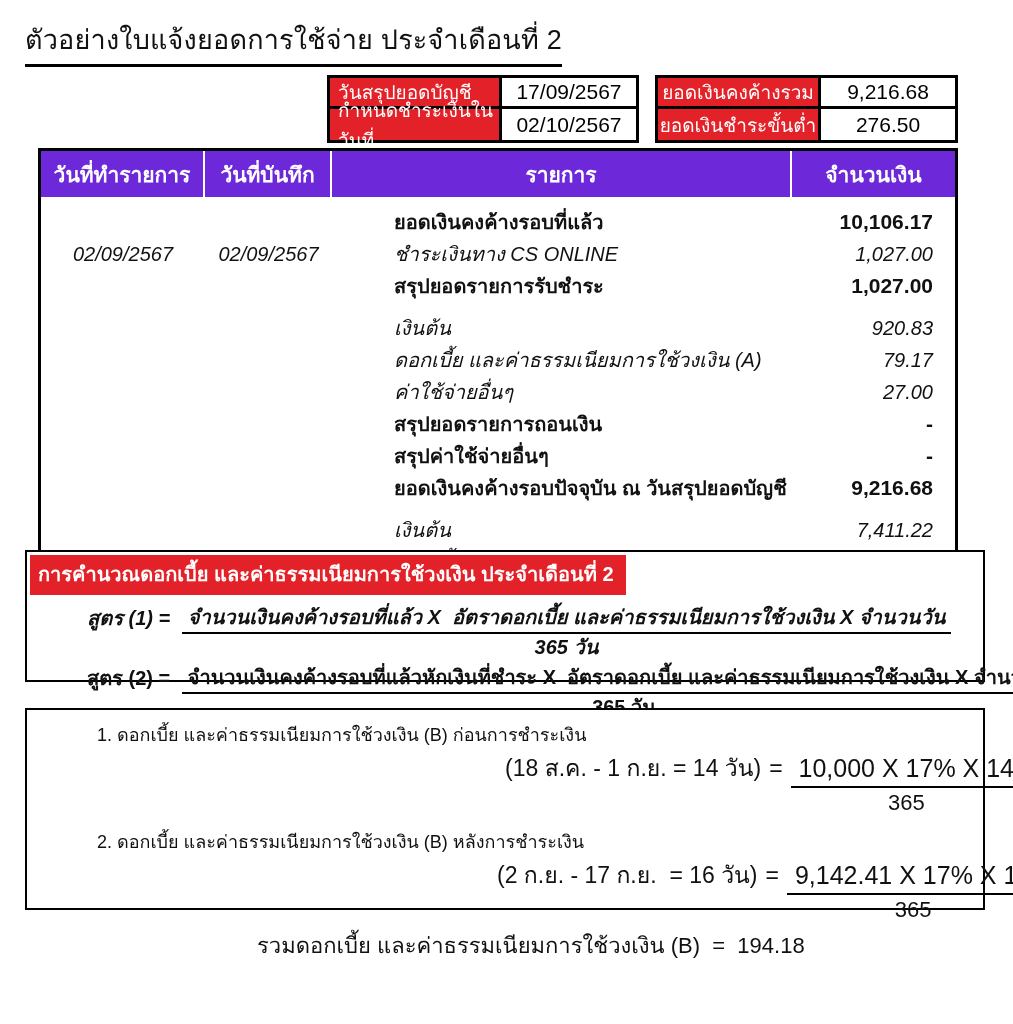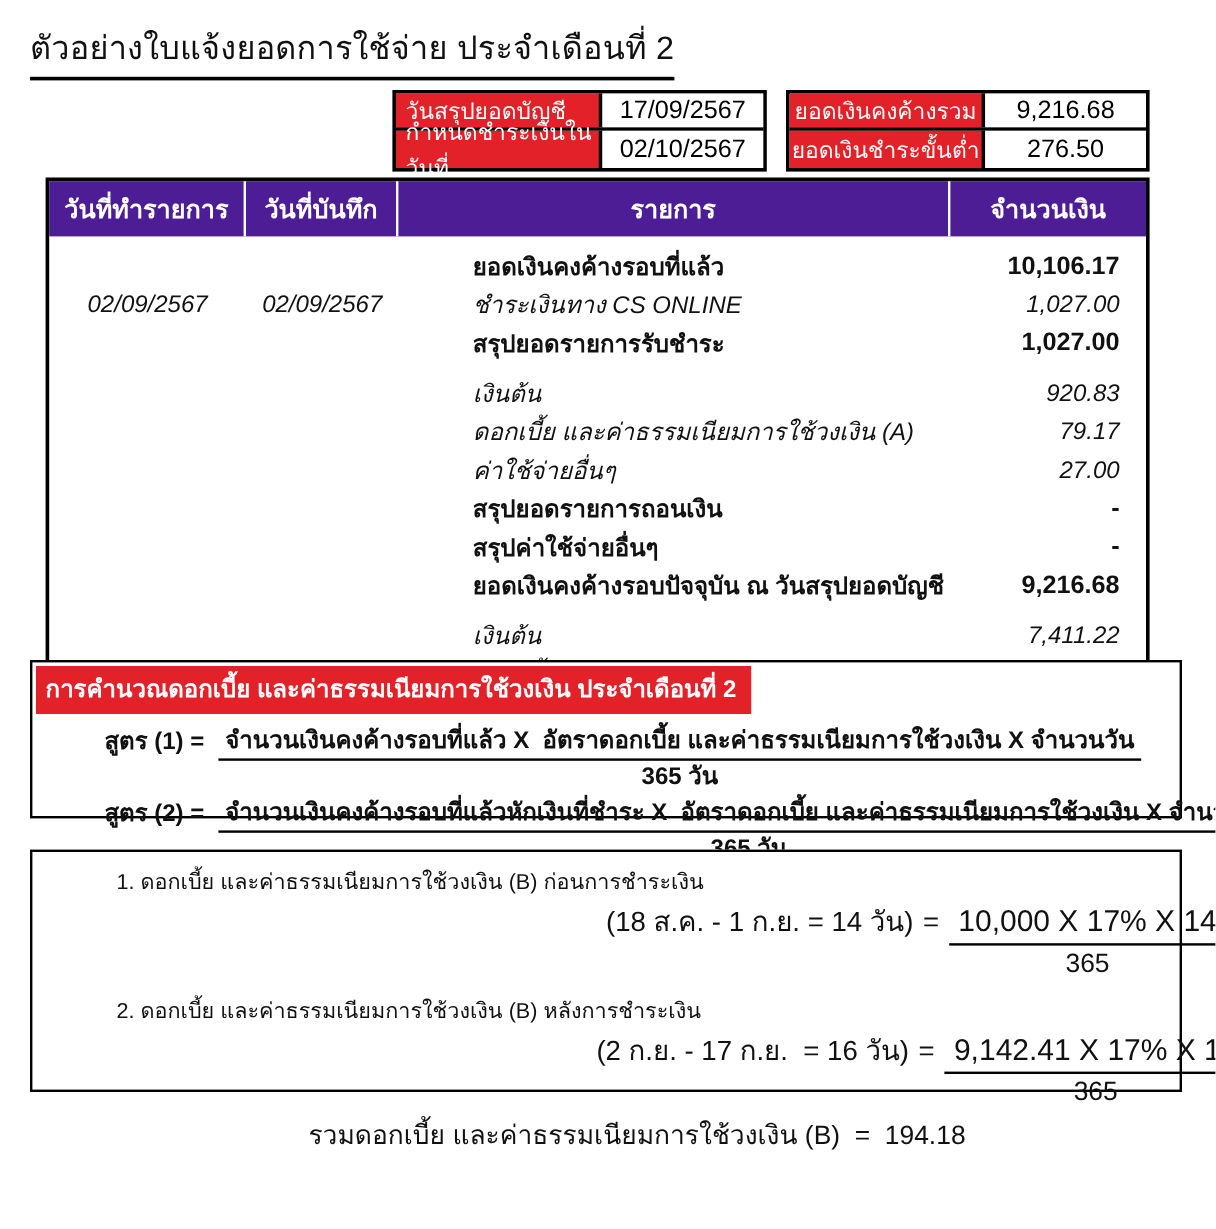--- a/index.html
+++ b/index.html
@@ -32,21 +32,21 @@
   .mini-left .mini-value { width: 134px; }
   .mini-right { left: 655px; top: 75px; }
   .mini-right .mini-label { width: 163px; justify-content: center; }
   .mini-right .mini-value { width: 134px; }
 
   
   .main-table {
     position: absolute; left: 38px; top: 148px; width: 920px;
     border: 3px solid #000; border-bottom-width: 4px;
   }
-  .thead { display: flex; background: #4c1d95; height: 46px; }
+  .thead { display: flex; background: #6d28d9; height: 46px; }
   .th {
     color: #fff; font-weight: bold; font-size: 21px;
     display: flex; align-items: center; justify-content: center;
     border-right: 2px solid #fff;
   }
   .th:last-child { border-right: none; }
   .th.c1 { width: 164px; } .th.c2 { width: 127px; }
   .th.c3 { flex: 1; } .th.c4 { width: 163px; }
   .tbody { padding: 9px 0 12px; }
   .trow { display: flex; min-height: 27px; align-items: center; font-size: 20px; }
@@ -64,21 +64,21 @@
   .formula-box { top: 550px; height: 132px; }
   .calc-box { top: 708px; height: 202px; }
 
   .banner {
     display: inline-block; margin: 3px 0 0 3px;
     background: #e32128; color: #fff; font-weight: bold; font-size: 20px;
     padding: 3px 12px 5px 8px;
   }
 
   .formula-row { display: flex; align-items: flex-start; margin-left: 60px; font-weight: bold; font-size: 20px; }
-  .formula-row.first { margin-top: 9px; }
+  .formula-row.first { margin-top: 9px; font-style: italic; }
   .formula-row.second { margin-top: 3px; }
   .f-prefix { line-height: 28px; margin-right: 6px; white-space: pre; }
   .frac { display: inline-block; text-align: center; }
   .frac .num { display: block; border-bottom: 2px solid #000; padding: 0 6px 1px; line-height: 27px; white-space: pre; }
   .frac .den { display: block; line-height: 27px; }
 
   .calc-heading { margin: 10px 0 0 70px; font-size: 18px; }
   .calc-eq { display: flex; align-items: flex-start; margin-left: 478px; margin-top: 2px; font-size: 23px; }
   .calc-eq .period { line-height: 34px; white-space: pre; }
   .calc-eq .eqs { line-height: 34px; padding: 0 8px; }

